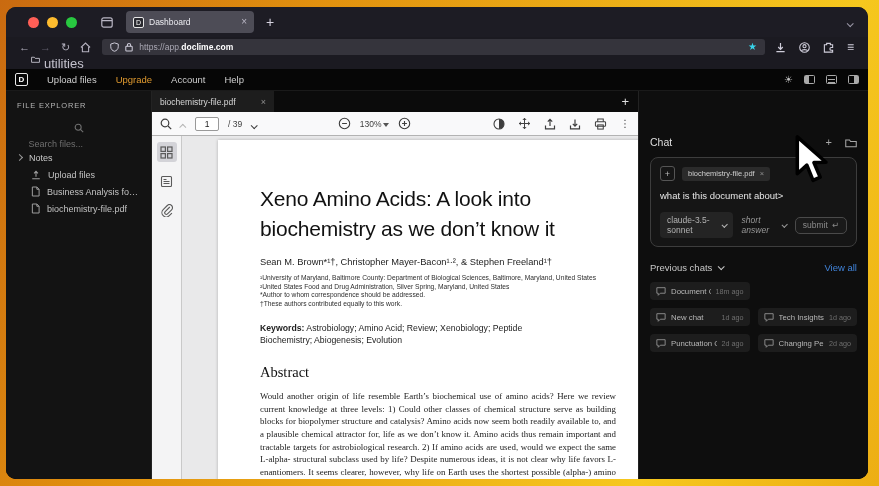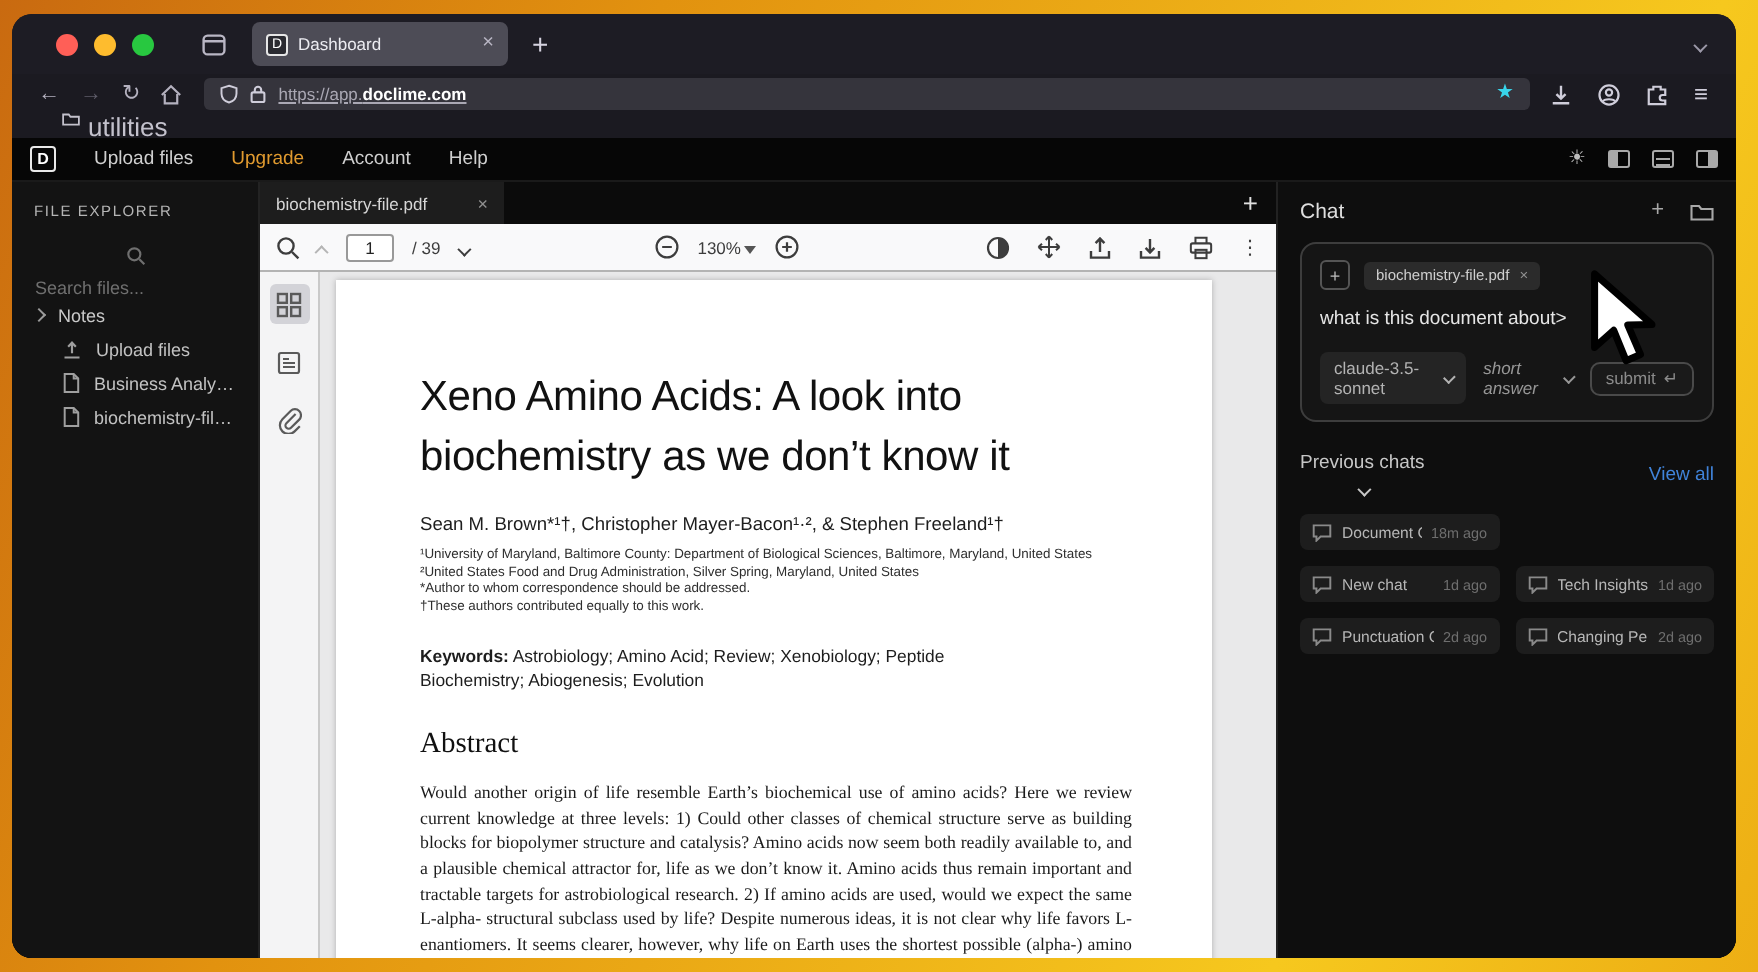--- a/index.html
+++ b/index.html
@@ -32,21 +32,21 @@
     border-bottom:1.4px solid currentColor; }
   .chev-down { transform:rotate(45deg) translateY(-1px); }
   .chev-right { transform:rotate(-45deg); }
   .chev-up { transform:rotate(225deg) translateY(-1px); }
 
   .navbar { height:20px; background:#1b1a21; display:flex; align-items:center; padding:0 8px; flex:0 0 auto; }
   .nav-btn { color:#b4b1bf; font-size:11px; margin:0 5px; line-height:1; display:flex; align-items:center;}
   .nav-btn.dim { color:#5f5d6a; }
   .urlbar { flex:1; height:16px; margin:0 8px 0 6px; background:#35343c; border-radius:3px;
     display:flex; align-items:center; padding:0 8px; gap:6px; }
-  .url-text { font-size:8.5px; color:#aaa8b4; white-space:nowrap;text-decoration:underline; }
+  .url-text { font-size:8.5px; color:#aaa8b4; white-space:nowrap; }
   .url-domain { color:#ffffff; font-weight:bold; }
   .star { margin-left:auto; color:#38d4ea; font-size:10px; line-height:1; }
   .nav-right { display:flex; align-items:center; gap:13px; margin:0 6px 0 2px; color:#cfcdda; }
   .nav-right .glyph { font-size:12px; line-height:1; }
 
   .bookmarksbar { height:12px; background:#1b1a21; display:flex; align-items:center; padding-left:10px; gap:4px; flex:0 0 auto;}
   .bookmark { display:flex; align-items:flex-start; gap:4px; color:#c3c1cc; font-size:13px;padding-left:15px; }
 
   
   .app { flex:1; background:#000; display:flex; flex-direction:column; min-height:0; }
@@ -59,21 +59,21 @@
   .app-topbar-right { margin-left:auto; display:flex; align-items:center; gap:11px; color:#bdbdbd; }
   .sun-glyph { font-size:10px; line-height:1; }
   .panel-ic { width:11px; height:9px; border:1px solid #a9a9a9; border-radius:1.5px; position:relative; }
   .panel-ic.left::after { content:""; position:absolute; left:0; top:0; bottom:0; width:4px; background:#a9a9a9; }
   .panel-ic.split::after { content:""; position:absolute; left:1px; right:1px; top:3px; height:1.3px; background:#a9a9a9; box-shadow:0 3px 0 #a9a9a9;}
   .panel-ic.right::after { content:""; position:absolute; right:0; top:0; bottom:0; width:4px; background:#a9a9a9; }
 
   .app-main { flex:1; display:flex; min-height:0; }
 
   
-  .explorer { width:124px; background:#131313; border-right:1px solid #232323; padding:10px 11px; flex:0 0 auto; }
+  .explorer { width:146px; background:#131313; border-right:1px solid #232323; padding:10px 11px; flex:0 0 auto; }
   .explorer-title { font-size:7.5px; letter-spacing:0.8px; color:#b5b5b5; }
   .search-row { margin-top:13px; display:flex; align-items:center; gap:6px; color:#6f6f6f;flex-direction:column; }
   .search-row input { background:transparent; border:none; outline:none; color:#bbb; font-size:9px; width:100px;
     font-family:"Liberation Sans", sans-serif; }
   .search-row input::placeholder { color:#6f6f6f; }
   .tree { margin-top:0; }
   .tree-row { display:flex; align-items:center; gap:7px; height:17px; color:#c9c9c9; font-size:9px; }
   .tree-row .chev { color:#9a9a9a; }
   .tree-row.child { padding-left:14px; color:#c2c2c2; }
   .tree-ic { color:#9f9f9f; display:flex; flex:0 0 auto; }
@@ -91,59 +91,59 @@
     padding:0 8px; color:#3d3d3d; flex:0 0 auto; }
   .tb-group { display:flex; align-items:center; gap:9px; }
   .page-input { width:24px; height:14px; border:1px solid #999; border-radius:2px; background:#fff; text-align:center;
     font-size:8.5px; color:#222; font-family:"Liberation Sans", sans-serif; }
   .tb-text { font-size:8.5px; color:#3d3d3d; white-space:nowrap; }
   .tb-dim { color:#b5b5b5; }
   .tri-down { width:0; height:0; border-left:3px solid transparent; border-right:3px solid transparent;
     border-top:4px solid #555; display:inline-block; margin-left:2px; }
   .kebab { font-size:10px; color:#3d3d3d; }
 
-  .pdf-body { flex:1; display:flex; min-height:0; background:#e9e9ea; }
+  .pdf-body { flex:1; display:flex; min-height:0; background:#e9e9ea;gap:28px; }
   .pdf-strip { width:30px; background:#f4f4f5; border-right:1px solid #c9c9c9; padding-top:6px;
     display:flex; flex-direction:column; align-items:center; gap:9px; flex:0 0 auto; }
   .strip-btn { width:20px; height:20px; border-radius:3px; display:flex; align-items:center; justify-content:center; color:#5a5a5a; }
   .strip-btn.active { background:#d3d3d8; }
 
   .pdf-viewer { flex:1; overflow:hidden; }
   .page { width:438px; margin:4px 6px 0 8px; background:#fff; box-shadow:0 0 3px rgba(0,0,0,0.25);
     min-height:400px; padding:44px 40px 0 42px; }
   .doc-title { font-size:21px; line-height:30px; color:#111; letter-spacing:-0.2px; }
   .doc-authors { margin-top:13px; font-size:9.3px; color:#1d1d1d; }
   .doc-affils { margin-top:7px; font-size:6.7px; line-height:8.7px; color:#2e2e2e; }
   .doc-keywords { margin-top:13px; font-size:8.7px; line-height:12.5px; color:#1d1d1d; width:88%; }
   .doc-abstract-h { margin-top:17px; font-family:"Liberation Serif", serif; font-size:14.5px; color:#111; }
   .doc-abstract { margin-top:9px; font-family:"Liberation Serif", serif; font-size:8.9px; line-height:12.7px;
     color:#1b1b1b; text-align:justify; text-align-last:justify; }
 
   
   .chat { width:230px; background:#0e0e0e; border-left:1px solid #222; padding:9px 11px; flex:0 0 auto; }
-  .chat-header { display:flex; align-items:flex-start; }
+  .chat-header { display:flex; align-items:flex-end;margin-top:36px; }
   .chat-title { font-size:10.5px; color:#dedede; }
   .chat-header-icons { margin-left:auto; display:flex; align-items:center; gap:13px; color:#a8a8a8; }
   .chat-plus { font-size:11px; line-height:1; }
   .chat-input-box { margin-top:9px; border:1px solid #3d3d3d; border-radius:8px; background:#151515; padding:8px 9px; }
   .chip-row { display:flex; align-items:center; gap:7px; }
   .chip-add { width:15px; height:15px; border:1px solid #555; border-radius:3px; color:#bbb; font-size:9px;
     display:flex; align-items:center; justify-content:center; }
   .chip { background:#2b2b2b; border-radius:3px; padding:2.5px 6px; font-size:7.5px; color:#cfcfcf;
     display:flex; align-items:center; gap:5px; }
   .chip .x { color:#919191; }
   .chat-msg { margin-top:9px; font-size:9.5px; color:#e6e6e6; }
   .chat-controls { margin-top:11px; display:flex; align-items:center; gap:9px; }
   .model-pill { background:#242424; border-radius:4px; padding:3px 7px; font-size:8.5px; color:#b3b3b3;
     display:flex; align-items:center; gap:6px; }
   .answer-select { font-size:8.5px; color:#979797; display:flex; align-items:center; gap:6px;font-style:italic; }
   .submit-btn { margin-left:auto; border:1px solid #4a4a4a; border-radius:5px; padding:2.5px 7px; font-size:8.5px;
     color:#8b8b8b; display:flex; align-items:center; gap:4px; background:#1a1a1a; }
   .prev-row { margin-top:15px; display:flex; align-items:center; }
-  .prev-label { font-size:9.5px; color:#c7c7c7; display:flex; align-items:center; gap:6px;flex-direction:column; }
+  .prev-label { font-size:9.5px; color:#c7c7c7; display:flex; align-items:center; gap:6px; }
   .view-all { margin-left:auto; font-size:9.5px; color:#4083d9; }
   .chat-grid { margin-top:9px; display:grid; grid-template-columns:1fr 1fr; gap:8px 8px; }
   .chat-item { background:#1d1d1d; border-radius:4px; padding:4.5px 6px; display:flex; align-items:center; gap:5px; min-width:0;}
   .chat-item .ttl { font-size:7.8px; color:#b7b7b7; white-space:nowrap; overflow:hidden; }
   .chat-item .time { margin-left:auto; font-size:7.2px; color:#6e6e6e; white-space:nowrap; }
   .bubble-ic { color:#8a8a8a; display:flex; flex:0 0 auto; }
 
   .cursor { position:absolute; left:791px; top:134px; width:42px; height:50px; z-index:50; }
 
   svg { display:block; }

